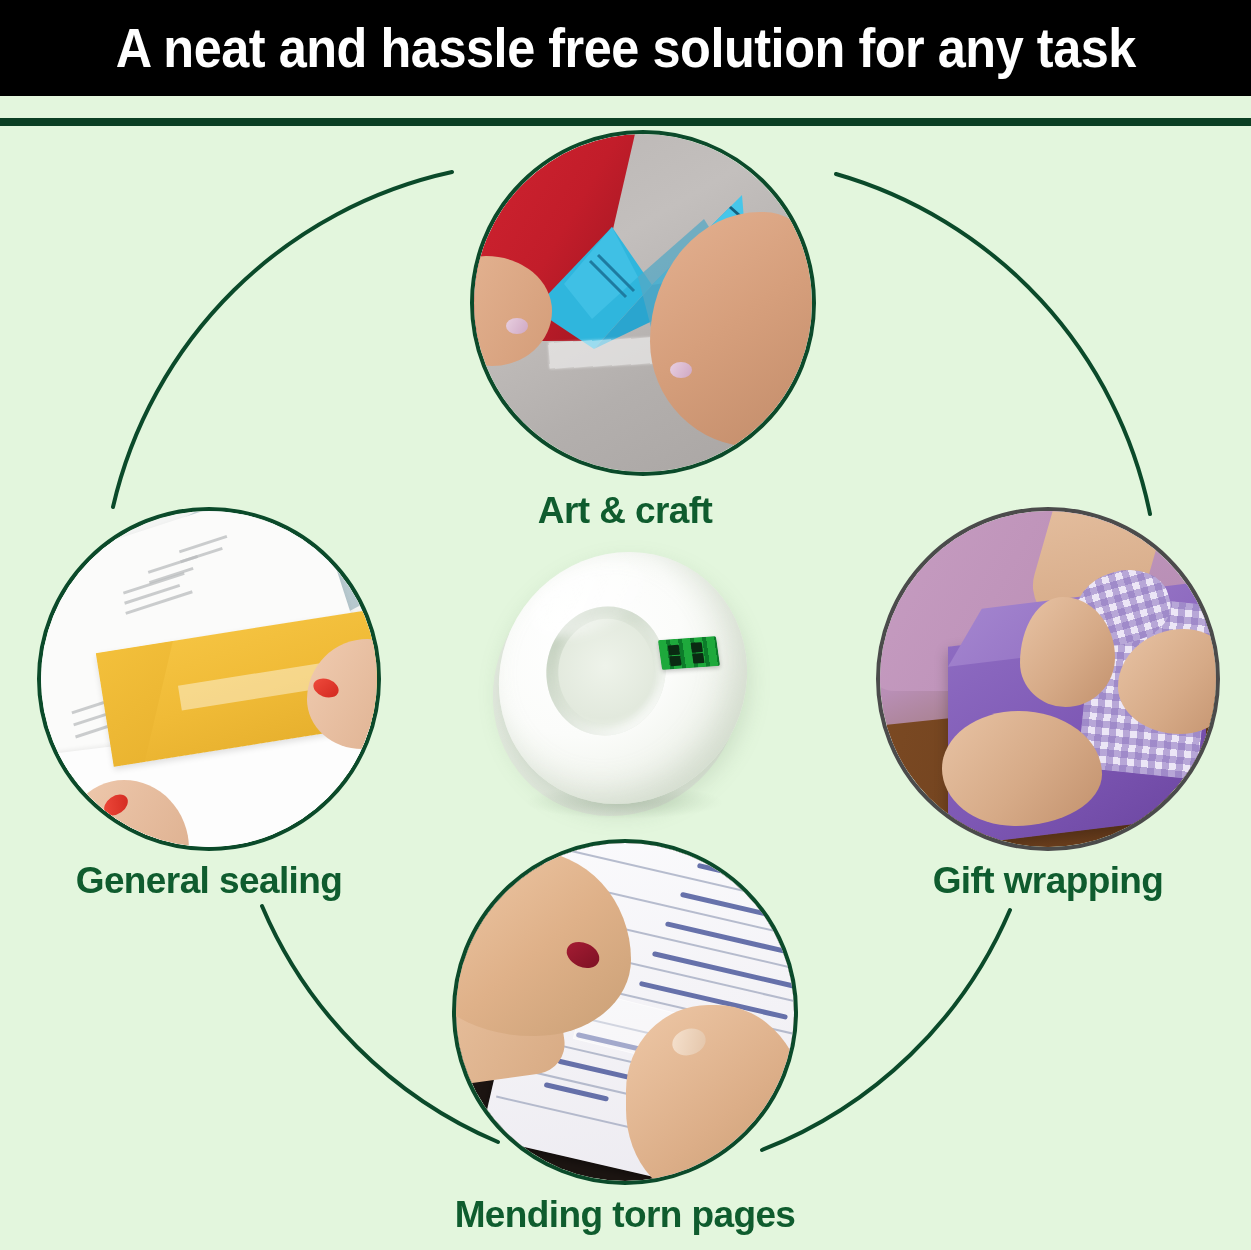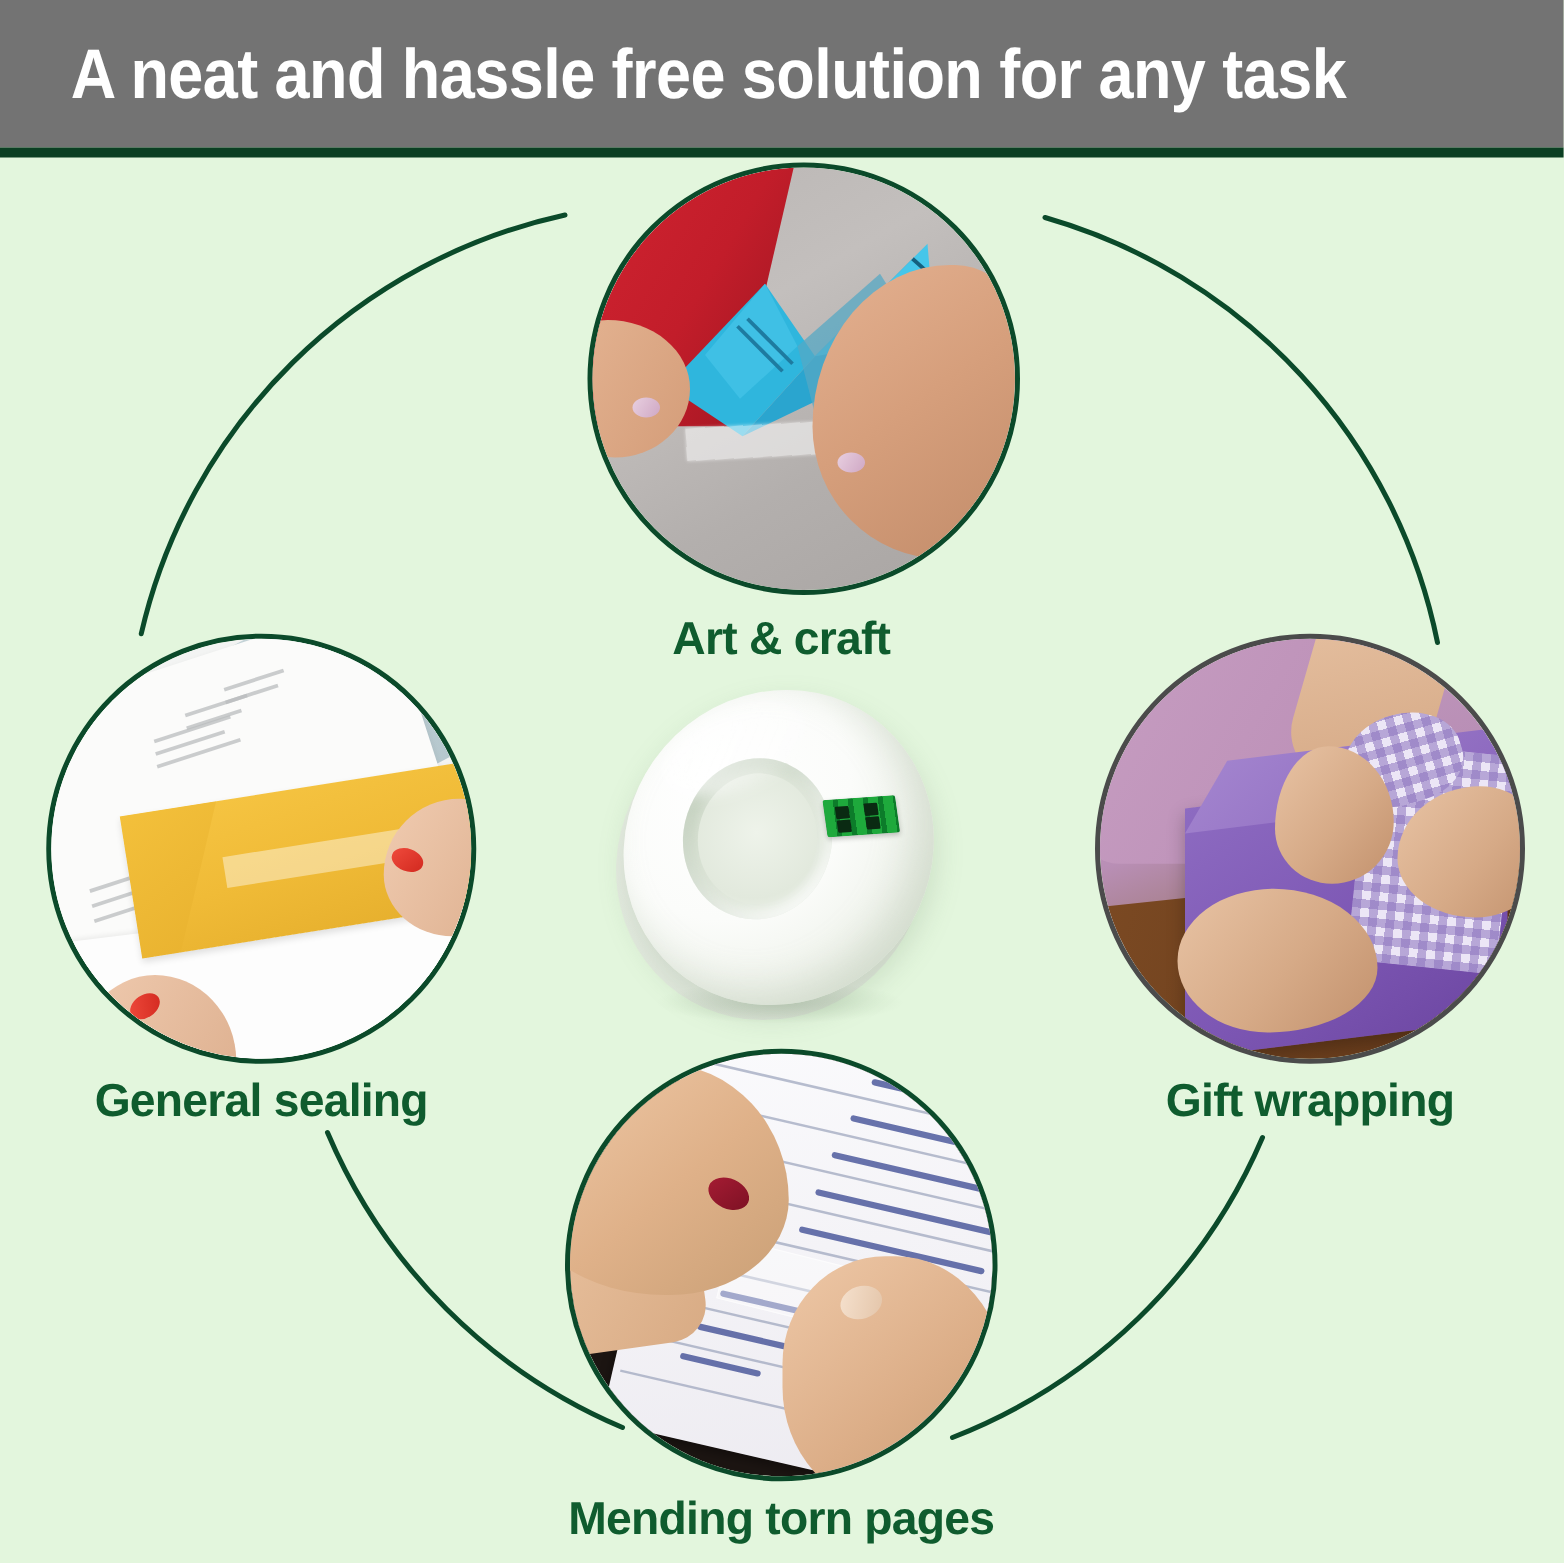--- a/index.html
+++ b/index.html
@@ -6,23 +6,23 @@
   * { margin:0; padding:0; box-sizing:border-box; }
   html,body { width:1251px; height:1250px; overflow:hidden; }
   body {
     font-family:"Liberation Sans","DejaVu Sans",sans-serif;
     background:#e3f6dd;
     position:relative;
   }
 
   
   .banner{
-    position:absolute; left:0; top:0; width:1251px; height:118px;
-    background:#737373;
-    display:flex; align-items:center; 
+    position:absolute; left:0; top:0; width:1251px; height:96px;
+    background:#000000;
+    display:flex; align-items:center; justify-content:center;
   }
   .banner-underline{
     position:absolute; left:0; top:118px; width:1251px; height:8px;
     background:#0b3f23;
   }
   .banner-title{
     color:#ffffff;
     font-size:56px;
     font-weight:bold;
     letter-spacing:-0.5px;

